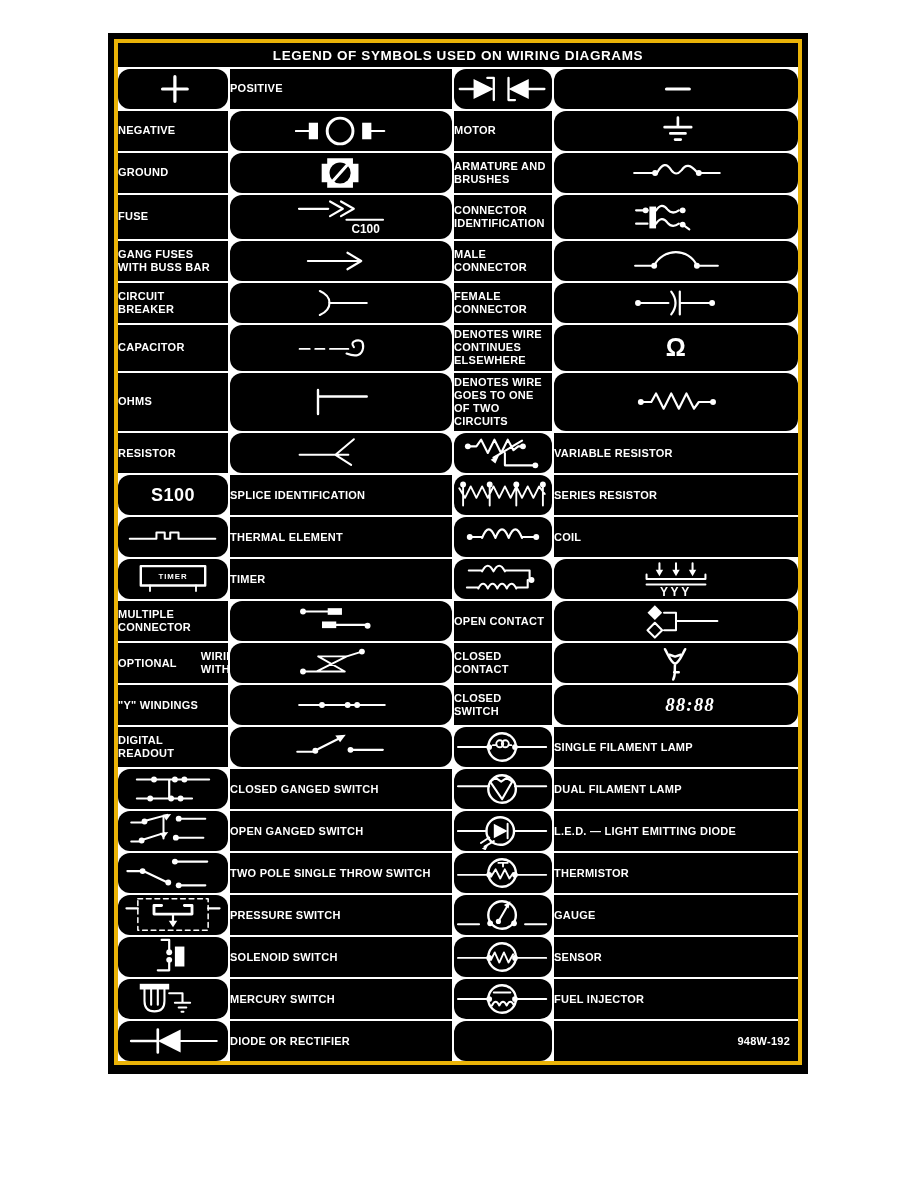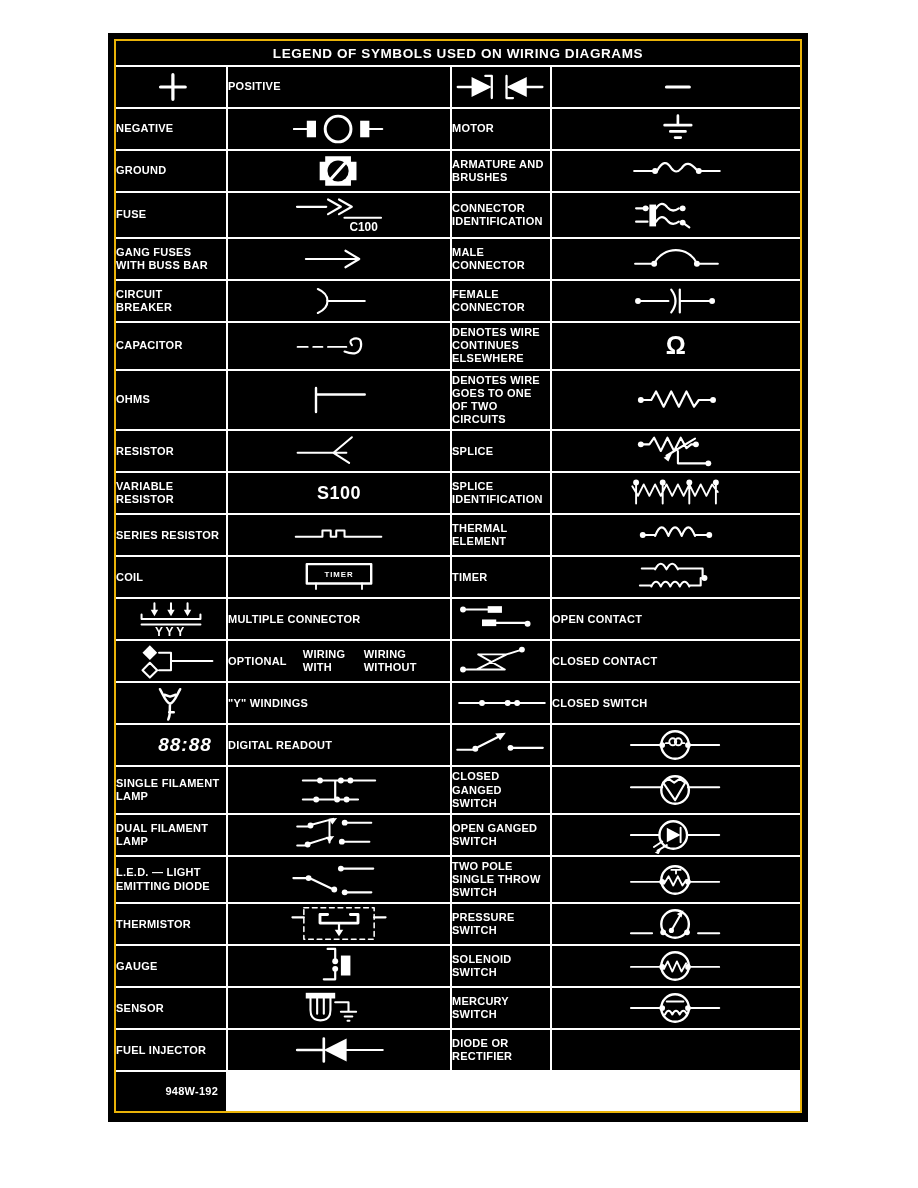--- a/index.html
+++ b/index.html
@@ -7,42 +7,42 @@
     width:918px;height:1188px;background:#ffffff;position:relative;
     font-family:"Liberation Sans", sans-serif;
   }
   .panel{
     position:absolute;left:108px;top:33px;width:700px;
     background:#000;padding:6px 6px 9px 6px;box-sizing:border-box;
   }
   .tbl{
     display:grid;
     grid-template-columns:110px 222px 98px 1fr;
-    gap:2px;background:#fff;border:2px solid #eab308;
+    gap:2px;background:#fff;border:4px solid #eab308;
   }
   .cell{background:#000;color:#fff;display:flex;align-items:center;min-height:33px;}
   .hdr{
     grid-column:1 / -1;justify-content:center;min-height:24px;
     font-size:13.5px;font-weight:bold;letter-spacing:.6px;
   }
-  .sym{justify-content:center;padding:1px 2px;}
+  .sym{justify-content:center;padding:1px 2px;border-radius:12px;}
   .lab{
     padding:3px 6px 3px 0;font-size:11px;font-weight:bold;letter-spacing:.25px;
     line-height:1.2;text-transform:uppercase;
   }
   .lab.code{justify-content:flex-end;padding-right:8px;}
   .symhold{display:flex;align-items:center;justify-content:center;}
   svg{display:block;}
   .symtext{font-weight:bold;font-size:18px;letter-spacing:.5px;}
   .omega{font-size:25px;line-height:1;}
   .digits{
-    font-family:Liberation Sans, sans-serif;font-style:italic;font-weight:bold;
+    font-family:Liberation Serif, serif;font-style:italic;font-weight:bold;
     font-size:19px;letter-spacing:1px;margin-left:28px;
   }
-  .optwrap{display:flex;align-items:center;gap:16px;width:100%;}
+  .optwrap{display:flex;align-items:center;gap:24px;width:100%;}
   .optlines{display:flex;line-height:1.25;}
 </style>
 </head>
 <body>
 
 <div class="panel">
   <div class="tbl" id="tbl">
     <div class="cell hdr">
       <span>LEGEND OF SYMBOLS USED ON WIRING DIAGRAMS</span>
     </div>
@@ -232,23 +232,20 @@
       <div class="cell lab">
         <span>RESISTOR</span>
       </div>
       <div class="cell sym">
         <span class="symhold">
           <svg width="92" height="38" viewBox="0 0 100 40" fill="none" stroke="#fff" stroke-width="2.3" stroke-linecap="round" stroke-linejoin="round">
             <path d="M5 22 H44 M44 22 L64 5 M44 22 L61 33 M44 22 H58" stroke-width="2.2"></path>
           </svg>
         </span>
       </div>
-      <div class="cell lab">
-        <span>SPLICE</span>
-      </div>
       <div class="cell sym">
         <span class="symhold">
           <svg width="100" height="38" viewBox="0 0 100 40" fill="none" stroke="#fff" stroke-width="2.3" stroke-linecap="round" stroke-linejoin="round">
             <circle cx="13" cy="13" r="3.1" fill="#fff" stroke="none"></circle>
             <circle cx="71" cy="13" r="3.1" fill="#fff" stroke="none"></circle>
             <circle cx="84" cy="33" r="3.1" fill="#fff" stroke="none"></circle>
             <path d="M13 13 H22 L27 6 L34 20 L41 6 L48 20 L55 6 L61 17 L66 13 H71 M52 20 V33 H81 M70 7 L40 25" stroke-width="2.2"></path>
             <polygon points="37,27 46,22 42,31" fill="#fff" stroke="none"></polygon>
           </svg>
         </span>

